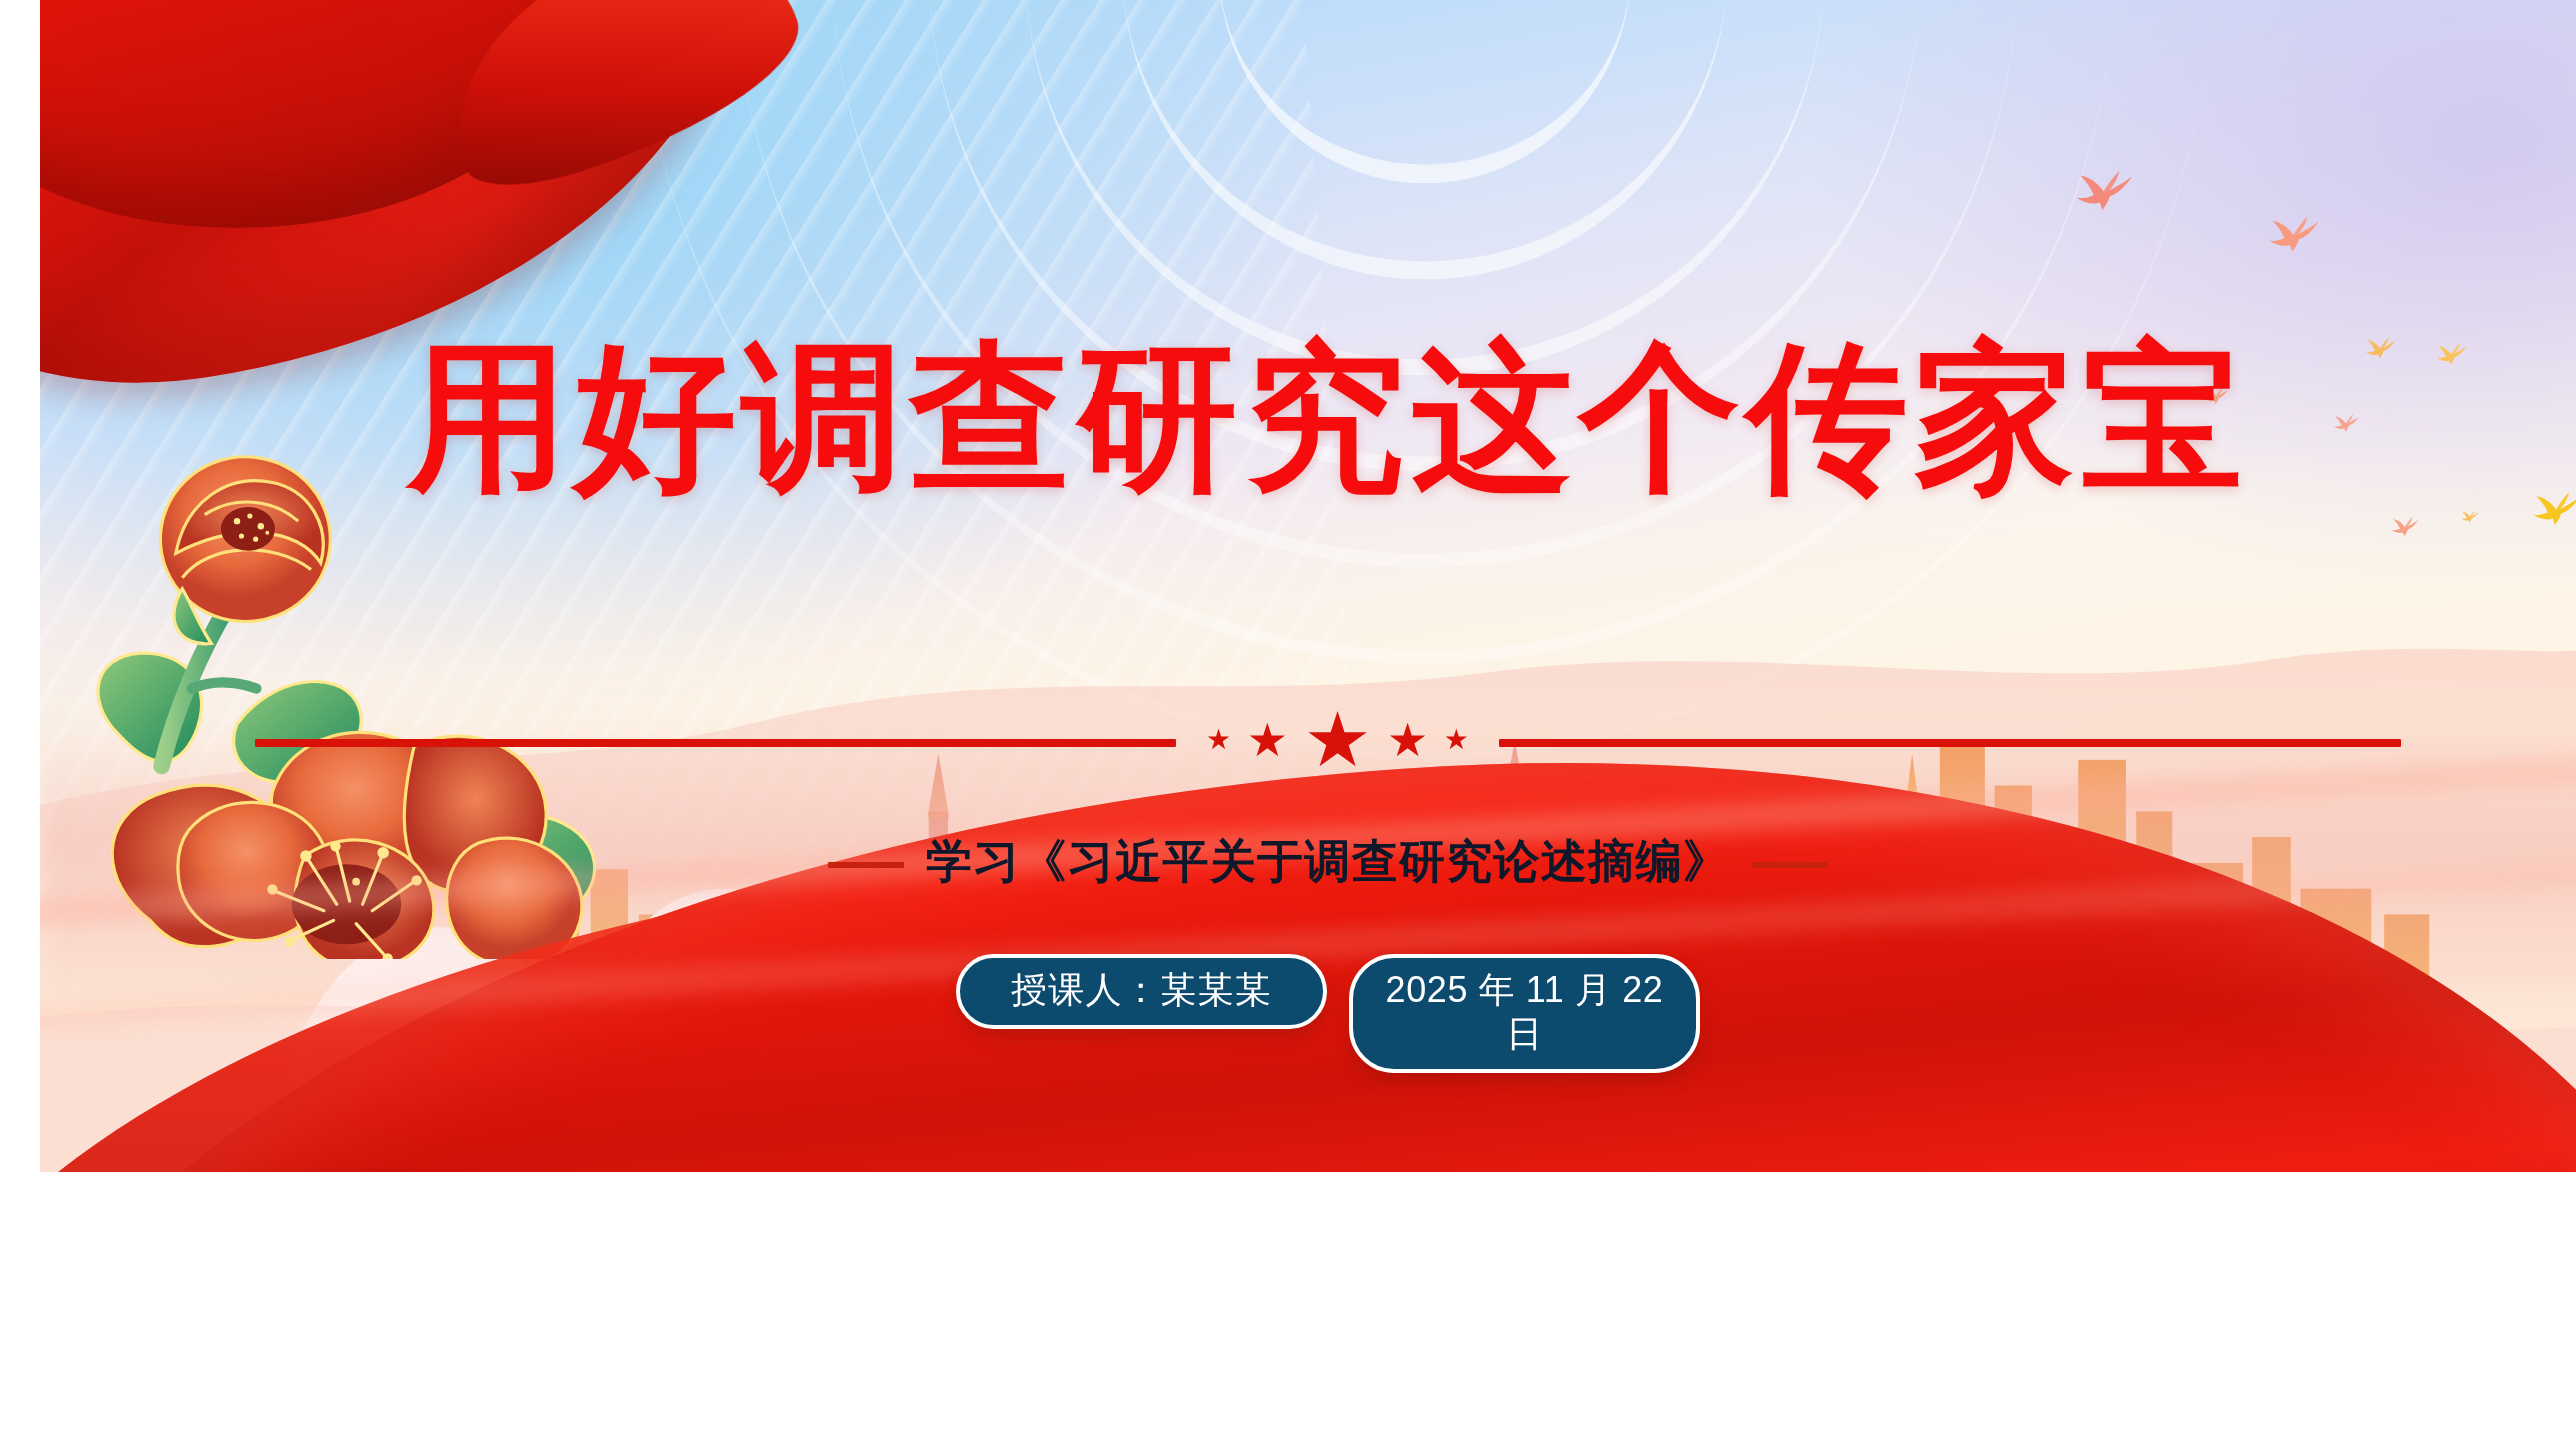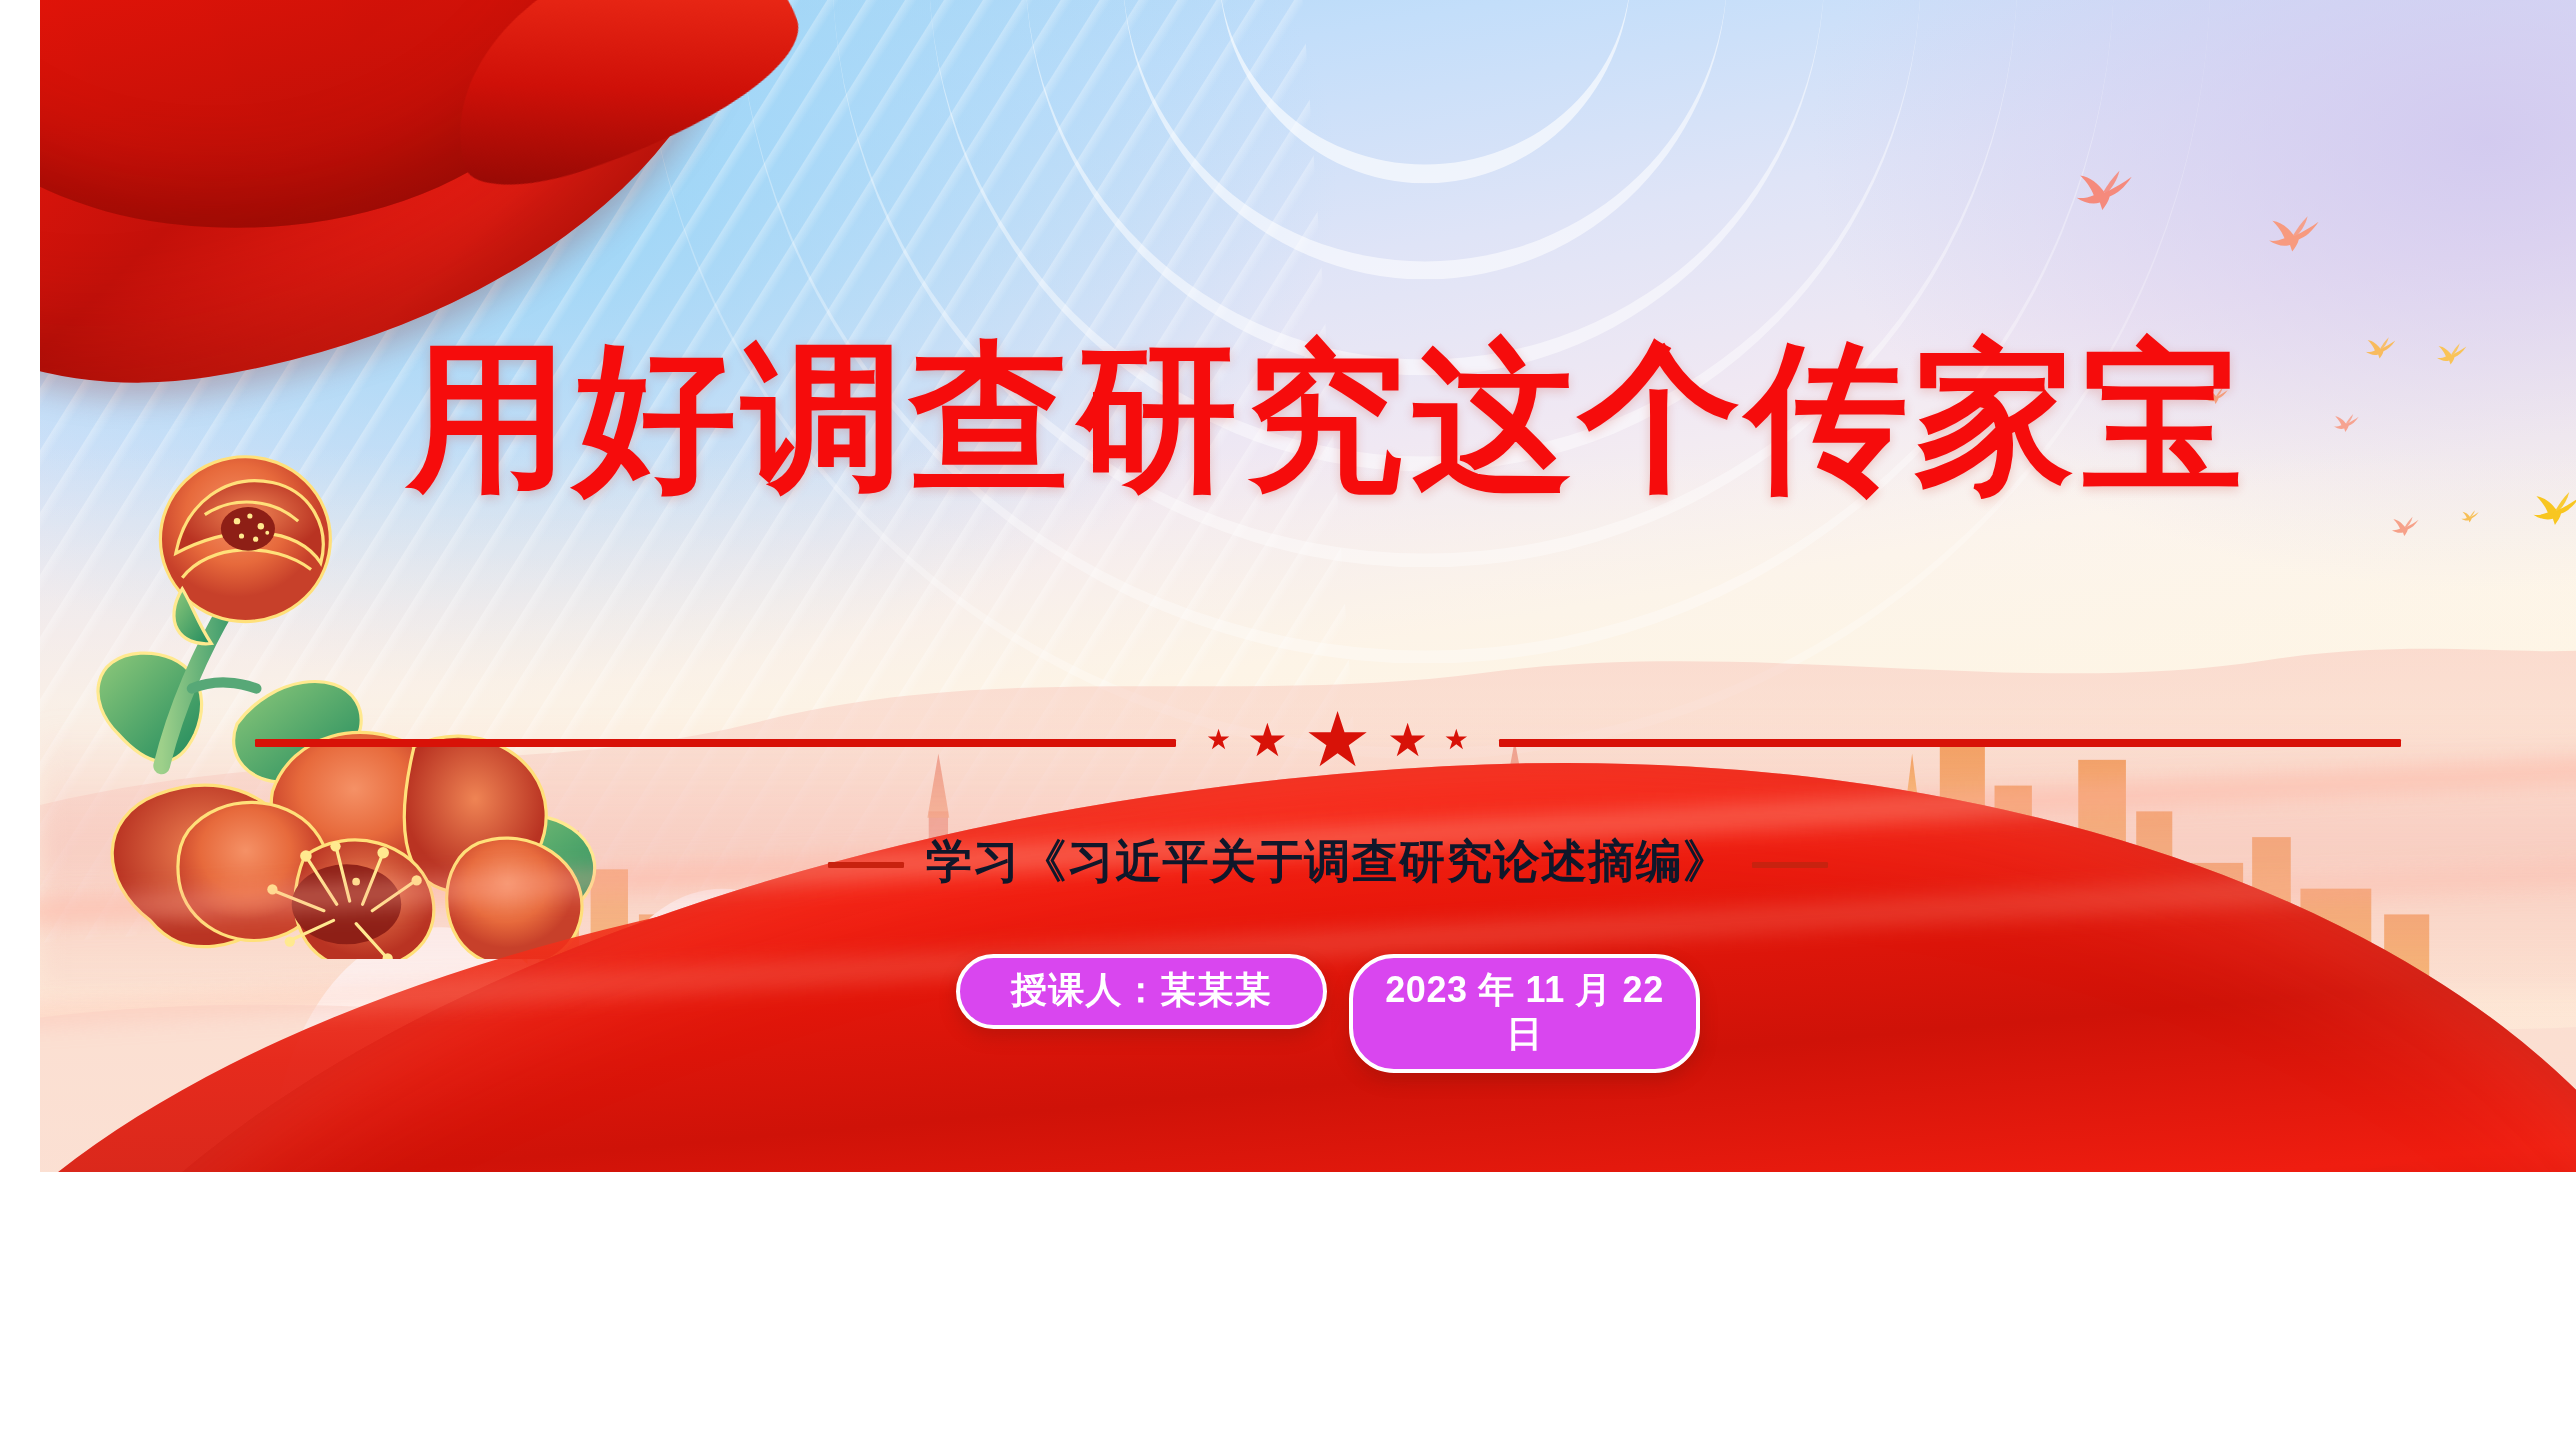--- a/index.html
+++ b/index.html
@@ -73,23 +73,23 @@
   .stars{display:flex;align-items:center;gap:15.5px;transform:translateY(-2.6px);}
   .star{color:#d81208;line-height:1;display:block;}
   
   .subtitle{position:absolute;left:0;right:0;top:831px;text-align:center;
     font-size:46px;font-weight:bold;color:#0f172a;white-space:nowrap;letter-spacing:1.3px;}
   .sub-dash{display:inline-block;width:76px;height:5.8px;background:#c8220f;
     vertical-align:middle;margin:0 22px;border-radius:1.3px;}
   
   .badges{position:absolute;left:0;right:0;top:954px;
     display:flex;justify-content:center;align-items:flex-start;gap:22px;}
-  .badge{background:#d946ef;color:#fff;border:4.5px solid #fff;border-radius:45px;
+  .badge{background:#0c4a6e;color:#fff;border:4.5px solid #fff;border-radius:45px;
     box-shadow:0 7.7px 16.7px rgba(120,20,10,.30);
-    font-size:36px;font-weight:700;text-align:center;
+    font-size:36px;font-weight:400;text-align:center;
     padding:10.3px 30px 13px;line-height:1.22;}
   .badge.presenter{min-width:303px;letter-spacing:1.3px;}
   .badge.date{width:283px;letter-spacing:0.6px;}
   
   .peony{position:absolute;}
   
   .dove{position:absolute;}
   
   .gstar{position:absolute;}
 </style>
@@ -432,17 +432,17 @@
       </div>
     <div class="dline" id="dlineR" style="width: 902px;"></div>
   </div>
 
   <div class="subtitle">
     <span class="sub-dash"></span><span>学习《习近平关于调查研究论述摘编》</span><span class="sub-dash"></span>
   </div>
 
   <div class="badges">
     <div class="badge presenter">授课人：某某某</div>
-    <div class="badge date">2023 年 11 月 22 日</div>
+    <div class="badge date">2025 年 11 月 22 日</div>
   </div>
 
 </div>
 
 
 </body></html>

